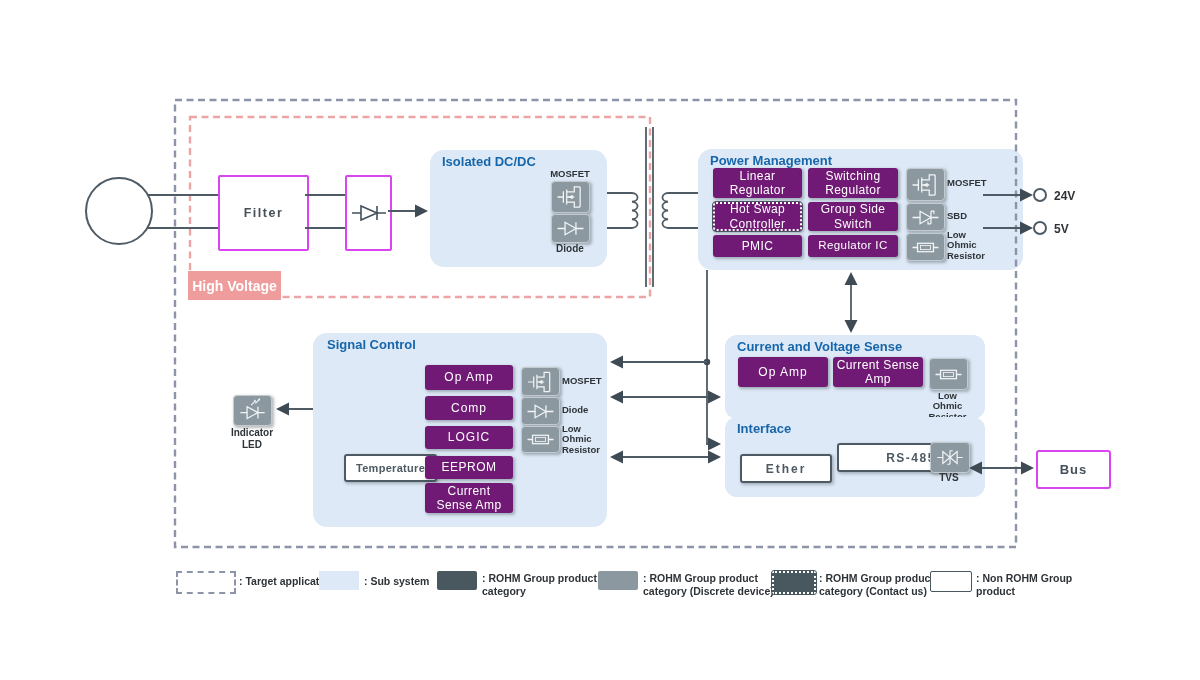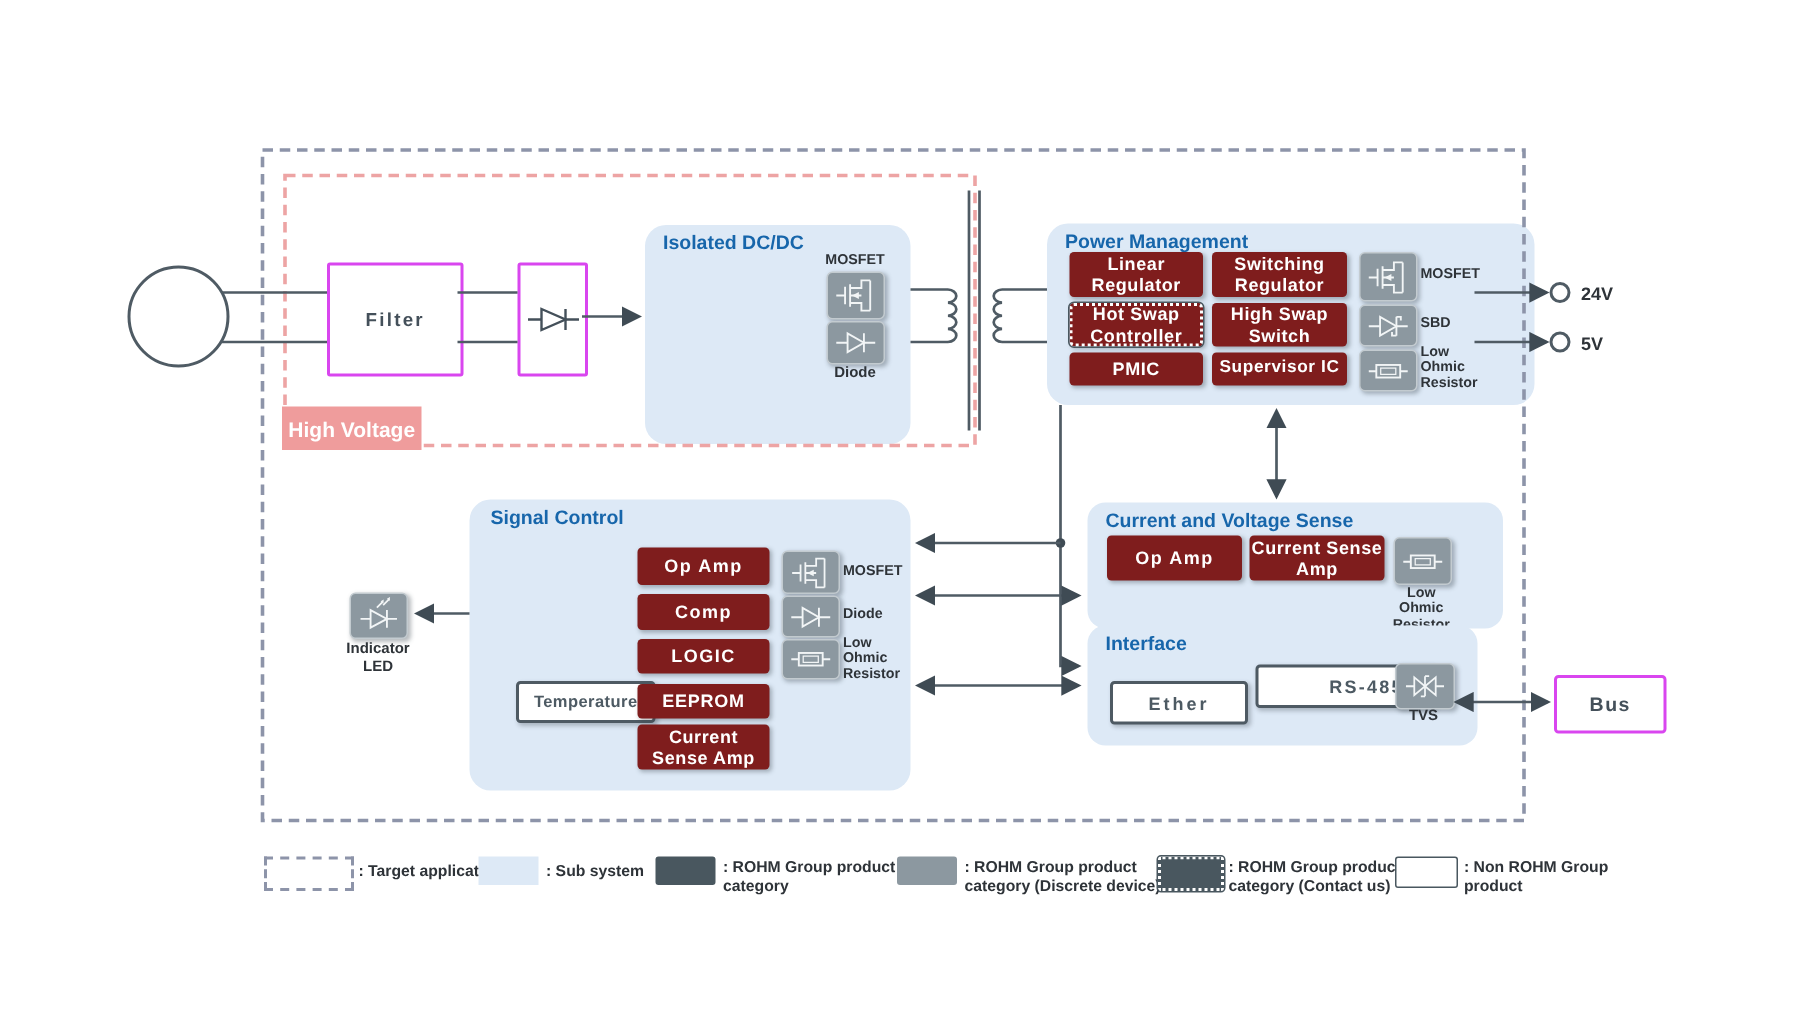--- a/index.html
+++ b/index.html
@@ -1,21 +1,21 @@
 <!DOCTYPE html>
 <html><head>
 <meta charset="utf-8">
 <style>
   html,body{margin:0;padding:0;background:#fff;}
   .stage{position:relative;width:1200px;height:680px;background:#fff;overflow:hidden;
          font-family:"Liberation Sans","DejaVu Sans",sans-serif;}
   .abs{position:absolute;}
   .panel{position:absolute;background:#dde9f6;border-radius:14px;}
   .panel-title{position:absolute;font-size:13px;font-weight:bold;color:#1766ab;white-space:nowrap;}
-  .btn-dark{position:absolute;background:#7f1d1d;color:#fff;font-weight:bold;font-size:12px;
+  .btn-dark{position:absolute;background:#701a75;color:#fff;font-weight:normal;font-size:12px;
             display:flex;align-items:center;justify-content:center;text-align:center;
             white-space:pre-line;line-height:1.18;letter-spacing:.4px;border-radius:3px;
             box-shadow:1.5px 1.5px 3px rgba(50,60,70,.35);}
   .btn-contact{border:2px dotted #fff;outline:1px solid #49575f;}
   .btn-white{position:absolute;background:#fff;border:2px solid #4e5a63;border-radius:3px;
              color:#4d5a63;font-weight:bold;display:flex;align-items:center;justify-content:center;
              text-align:center;white-space:pre-line;box-shadow:1.5px 1.5px 3px rgba(50,60,70,.3);}
   .iconbox{position:absolute;background:#8c98a0;border:1px solid #c3cbd0;border-radius:4px;
            box-shadow:1.5px 1.5px 3px rgba(50,60,70,.35);display:flex;align-items:center;justify-content:center;}
   .icon-label{position:absolute;font-size:9.5px;font-weight:bold;color:#2e3338;line-height:1.08;
@@ -106,21 +106,21 @@
     <svg width="36" height="20" viewBox="0 0 36 20">
       <path d="M1,10 H10 M26,10 H35 M26,3 V17" stroke="#44505a" stroke-width="1.6" fill="none"></path>
       <polygon points="10,3 10,17 26,10" fill="none" stroke="#44505a" stroke-width="1.6"></polygon>
     </svg>
   </div>
 
   <div class="hv-label" style="left:188px;top:271px;width:93px;height:29px;">
     <span>High Voltage</span>
   </div>
 
-  <div class="panel z2" style="left:430px;top:150px;width:177px;height:146px;">
+  <div class="panel z2" style="left:430px;top:150px;width:177px;height:117px;">
     <div class="panel-title" style="left:12px;top:4px;">Isolated DC/DC</div>
     <div class="icon-label" style="left:118px;top:19px;width:44px;text-align:center;">MOSFET</div>
     <div class="iconbox" style="left:121px;top:31px;width:37px;height:30px;">
       <svg width="31" height="26" viewBox="0 0 37 30">
         <path d="M3,15 H10 M10,8 V22 M14,6 V24 M14,9 H23 V3 H30 M14,21 H23 V27 H30 M14,15 H23 M30,3 V27" stroke="#f2f5f6" stroke-width="1.5" fill="none"></path>
         <polygon points="21,12.2 21,17.8 15.5,15" fill="#f2f5f6"></polygon>
       </svg>
     </div>
     <div class="iconbox" style="left:121px;top:64px;width:37px;height:27px;">
       <svg width="31" height="21" viewBox="0 0 37 25">
@@ -132,24 +132,24 @@
   </div>
 
   <div class="panel z2" style="left:698px;top:149px;width:325px;height:121px;">
     <div class="panel-title" style="left:12px;top:4px;">Power Management</div>
     <div class="btn-dark" style="left:15px;top:19px;width:89px;height:30px;">Linear
 Regulator</div>
     <div class="btn-dark" style="left:110px;top:19px;width:90px;height:30px;">Switching
 Regulator</div>
     <div class="btn-dark btn-contact" style="left:15px;top:53px;width:85px;height:25px;">Hot Swap
 Controller</div>
-    <div class="btn-dark" style="left:110px;top:53px;width:90px;height:29px;">High Swap
+    <div class="btn-dark" style="left:110px;top:53px;width:90px;height:29px;">Group Side
 Switch</div>
     <div class="btn-dark" style="left:15px;top:86px;width:89px;height:22px;">PMIC</div>
-    <div class="btn-dark" style="left:110px;top:86px;width:90px;height:22px;font-size:11.5px;">Supervisor IC</div>
+    <div class="btn-dark" style="left:110px;top:86px;width:90px;height:22px;font-size:11.5px;">Regulator IC</div>
     <div class="iconbox" style="left:208px;top:19px;width:37px;height:31px;">
       <svg width="31" height="26" viewBox="0 0 37 30">
         <path d="M3,15 H10 M10,8 V22 M14,6 V24 M14,9 H23 V3 H30 M14,21 H23 V27 H30 M14,15 H23 M30,3 V27" stroke="#f2f5f6" stroke-width="1.5" fill="none"></path>
         <polygon points="21,12.2 21,17.8 15.5,15" fill="#f2f5f6"></polygon>
       </svg>
     </div>
     <div class="icon-label" style="left:249px;top:29px;">MOSFET</div>
     <div class="iconbox" style="left:208px;top:54px;width:37px;height:26px;">
       <svg width="31" height="21" viewBox="0 0 37 25">
         <path d="M3,12.5 H12 M25,12.5 H34 M25,5 V20 M25,5 H28.5 V8 M25,20 H21.5 V17" stroke="#f2f5f6" stroke-width="1.5" fill="none"></path>
@@ -165,21 +165,21 @@
       </svg>
     </div>
     <div class="icon-label" style="left:249px;top:81px;">Low
 Ohmic
 Resistor</div>
   </div>
 
   <div class="out-label" style="left:1054px;top:189px;">24V</div>
   <div class="out-label" style="left:1054px;top:222px;">5V</div>
 
-  <div class="panel z2" style="left:725px;top:335px;width:260px;height:84px;border-radius:12px;padding-left:17px;">
+  <div class="panel z2" style="left:725px;top:335px;width:260px;height:84px;border-radius:12px;">
     <div class="panel-title" style="left:12px;top:4px;">Current and Voltage Sense</div>
     <div class="btn-dark" style="left:13px;top:22px;width:90px;height:30px;letter-spacing:1px;">Op Amp</div>
     <div class="btn-dark" style="left:108px;top:22px;width:90px;height:30px;">Current Sense
 Amp</div>
     <div class="iconbox" style="left:204px;top:23px;width:37px;height:30px;">
       <svg width="31" height="21" viewBox="0 0 37 25">
         <path d="M3,12.5 H9 M28,12.5 H34" stroke="#f2f5f6" stroke-width="1.5" fill="none"></path>
         <rect x="9" y="7.5" width="19" height="10" fill="none" stroke="#f2f5f6" stroke-width="1.5"></rect>
         <rect x="12.5" y="10" width="12" height="5" fill="none" stroke="#f2f5f6" stroke-width="1"></rect>
       </svg>

